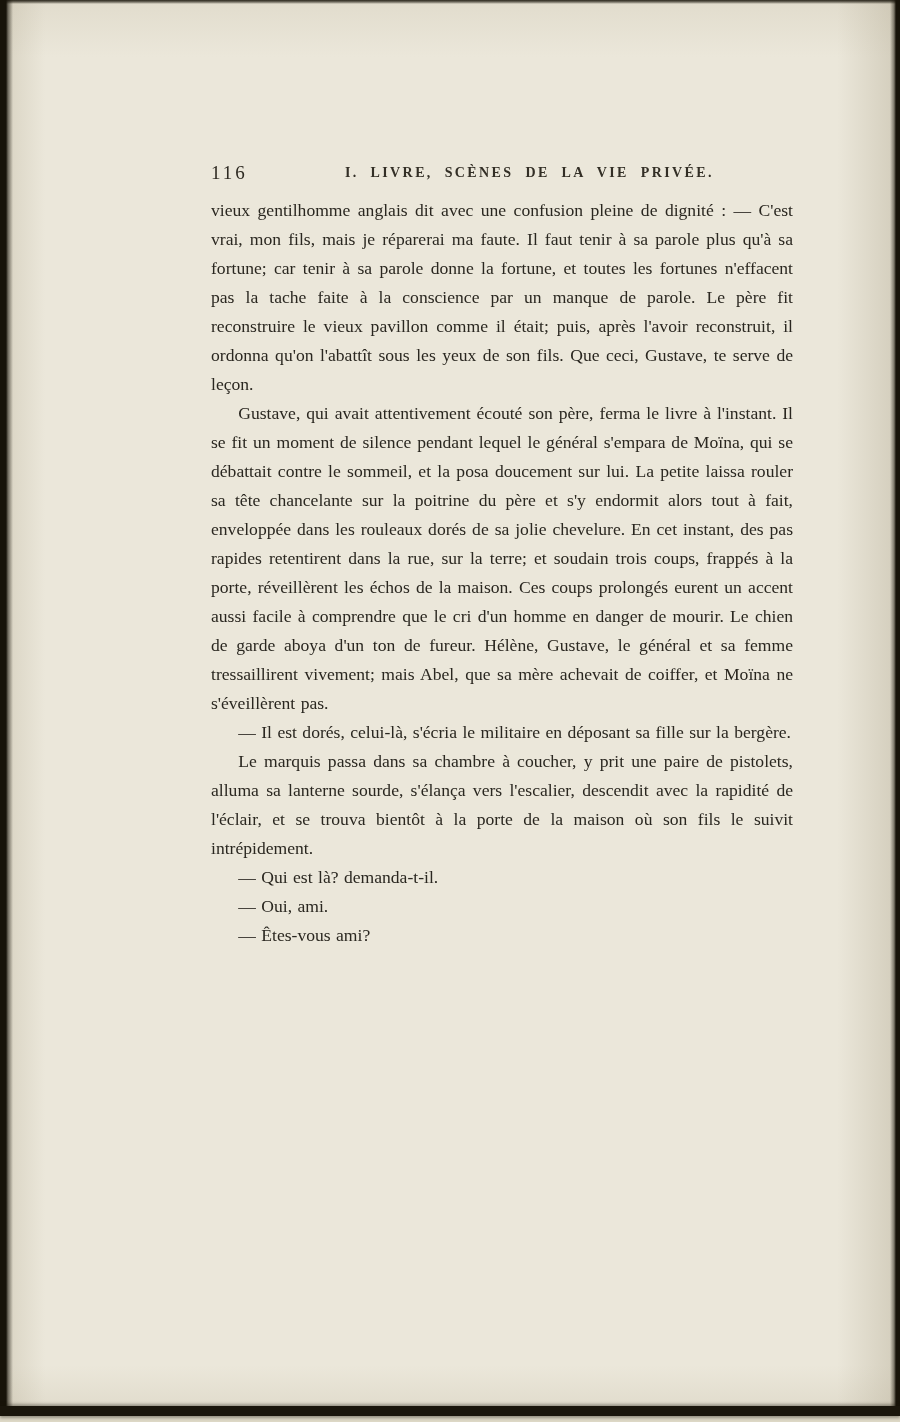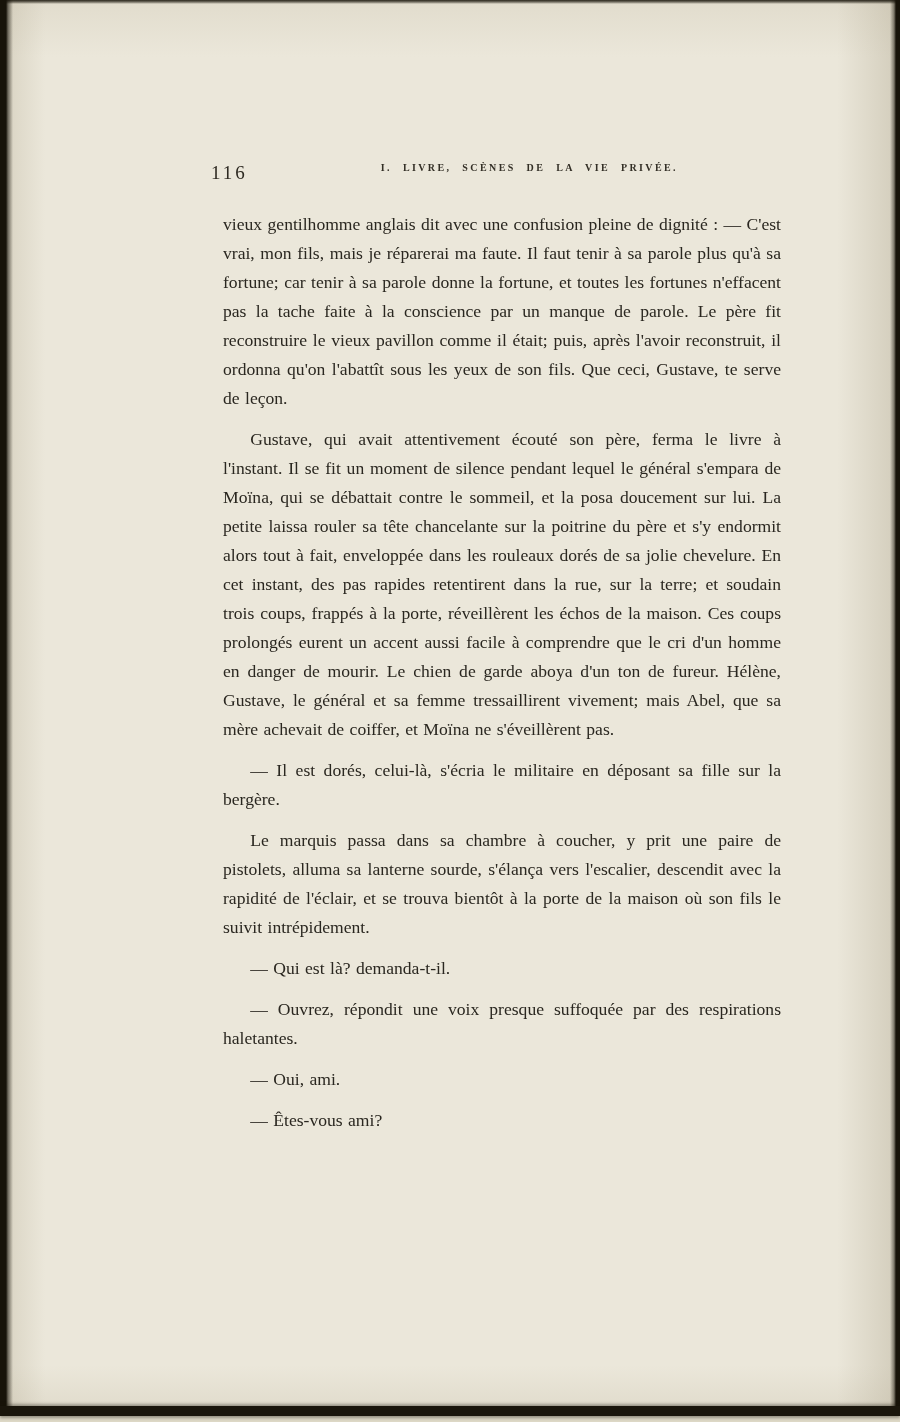--- a/index.html
+++ b/index.html
@@ -44,40 +44,40 @@
   }
 
   .textblock {
     position: absolute;
     left: 211px;
     top: 162px;
     width: 582px;
   }
   .running-head {
     display: flex;
-    align-items: flex-start;
-    margin-bottom: 26px;
+    align-items: center;
+    margin-bottom: 12px;
   }
   .page-number {
     font-size: 19px;
     letter-spacing: 3px;
     color: #2e2a22;
   }
   .running-title {
     flex: 1;
     text-align: center;
-    font-size: 10px;
+    font-size: 14px;
     font-weight: bold;
     letter-spacing: 2.4px;
     word-spacing: 6px;
     color: #332f26;
     padding-left: 18px;
   }
   .body-text p {
-    margin: 12px;
+    margin: 0;
     font-size: 17.6px;
     line-height: 29px;
     text-align: justify;
     text-indent: 1.55em;
     word-spacing: 1px;
   }
   .body-text p.first {
     text-indent: 0;
   }
   .body-text em {
@@ -99,18 +99,17 @@
       <span class="page-number">116</span>
       <span class="running-title">I. LIVRE, SCÈNES DE LA VIE PRIVÉE.</span>
     </div>
 
     <div class="body-text">
       <p class="first">vieux gentilhomme anglais dit avec une confusion pleine de dignité : — C'est vrai, mon fils, mais je réparerai ma faute. Il faut tenir à sa parole plus qu'à sa fortune; car tenir à sa parole donne la fortune, et toutes les fortunes n'effacent pas la tache faite à la conscience par un manque de parole. Le père fit reconstruire le vieux pavillon comme il était; puis, après l'avoir reconstruit, il ordonna qu'on l'abattît sous les yeux de son fils. Que ceci, Gustave, te serve de leçon.</p>
       <p>Gustave, qui avait attentivement écouté son père, ferma le livre à l'instant. Il se fit un moment de silence pendant lequel le général s'empara de Moïna, qui se débattait contre le sommeil, et la posa doucement sur lui. La petite laissa rouler sa tête chancelante sur la poitrine du père et s'y endormit alors tout à fait, enveloppée dans les rouleaux dorés de sa jolie chevelure. En cet instant, des pas rapides retentirent dans la rue, sur la terre; et soudain trois coups, frappés à la porte, réveillèrent les échos de la maison. Ces coups prolongés eurent un accent aussi facile à comprendre que le cri d'un homme en danger de mourir. Le chien de garde aboya d'un ton de fureur. Hélène, Gustave, le général et sa femme tressaillirent vivement; mais Abel, que sa mère achevait de coiffer, et Moïna ne s'éveillèrent pas.</p>
       <p>— Il est dorés, celui-là, s'écria le militaire en déposant sa fille sur la bergère.</p>
       <p>Le marquis passa dans sa chambre à coucher, y prit une paire de pistolets, alluma sa lanterne sourde, s'élança vers l'escalier, descendit avec la rapidité de l'éclair, et se trouva bientôt à la porte de la maison où son fils le suivit intrépidement.</p>
       <p>— Qui est là? demanda-t-il.</p>
-      <p>— Ouvrez, répondit une voix presque suffoquée par des respirations haletantes.</p>
       <p>— Oui, ami.</p>
       <p>— Êtes-vous ami?</p>
     </div>
   </div>
 </div>
 
 </body></html>

